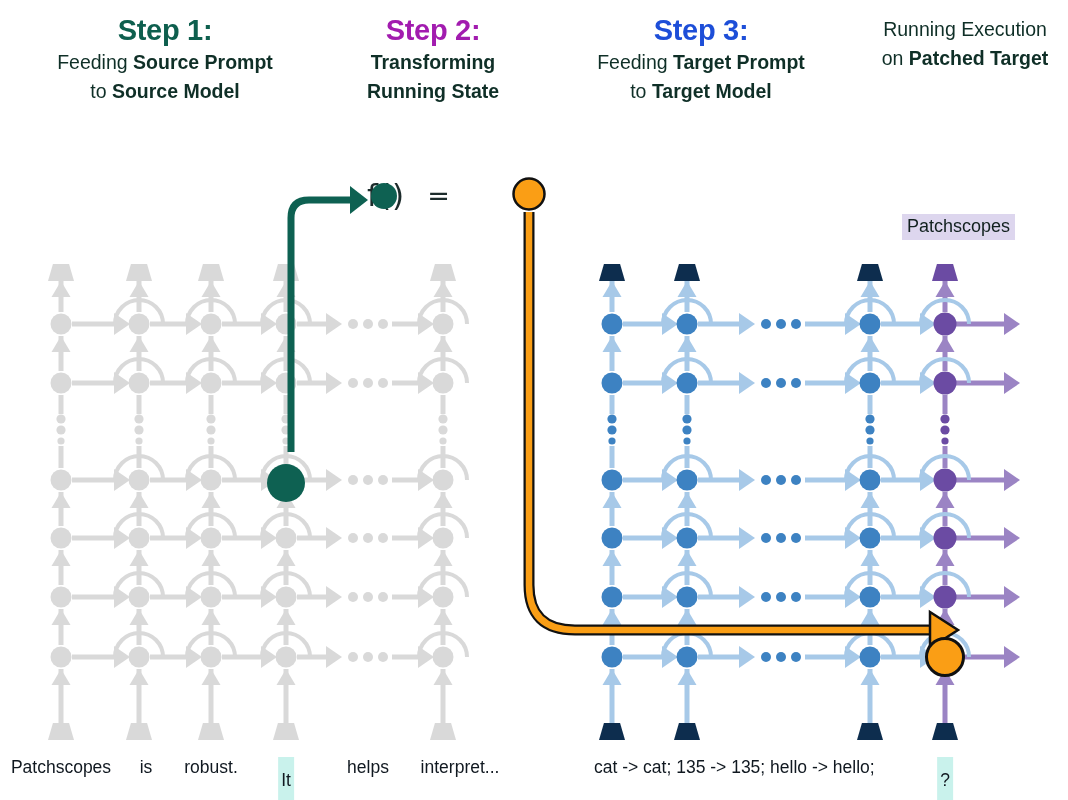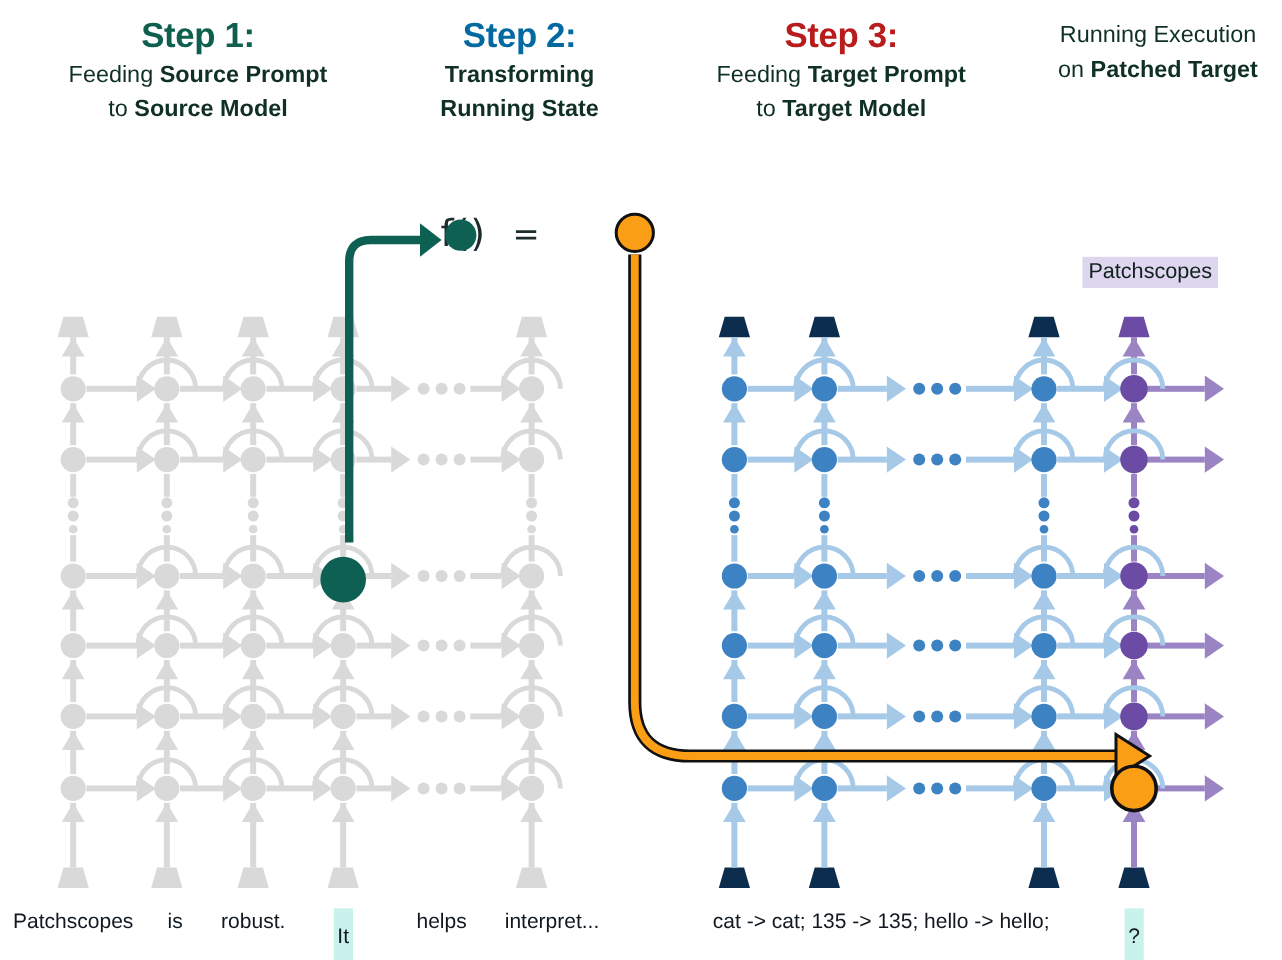--- a/index.html
+++ b/index.html
@@ -59,26 +59,26 @@
 
 <div id="stage">
 
   <div class="headers">
     <div class="col-head c1">
       <div class="step-title" style="color: rgb(14, 95, 78);">Step 1:</div>
       <div class="step-sub"><span>Feeding </span><b>Source Prompt</b></div>
       <div class="step-sub"><span>to </span><b>Source Model</b></div>
     </div>
     <div class="col-head c2">
-      <div class="step-title" style="color: #0369a1;">Step 2:</div>
+      <div class="step-title" style="color: #a21caf;">Step 2:</div>
       <div class="step-sub"><span></span><b>Transforming</b></div>
       <div class="step-sub"><span></span><b>Running State</b></div>
     </div>
     <div class="col-head c3">
-      <div class="step-title" style="color: #b91c1c;">Step 3:</div>
+      <div class="step-title" style="color: #1d4ed8;">Step 3:</div>
       <div class="step-sub"><span>Feeding </span><b>Target Prompt</b></div>
       <div class="step-sub"><span>to </span><b>Target Model</b></div>
     </div>
     <div class="col-head c4">
       <div class="step-sub"><span>Running Execution</span><b></b></div>
       <div class="step-sub"><span>on </span><b>Patched Target</b></div>
     </div>
   </div>
 
   <div class="formula">

